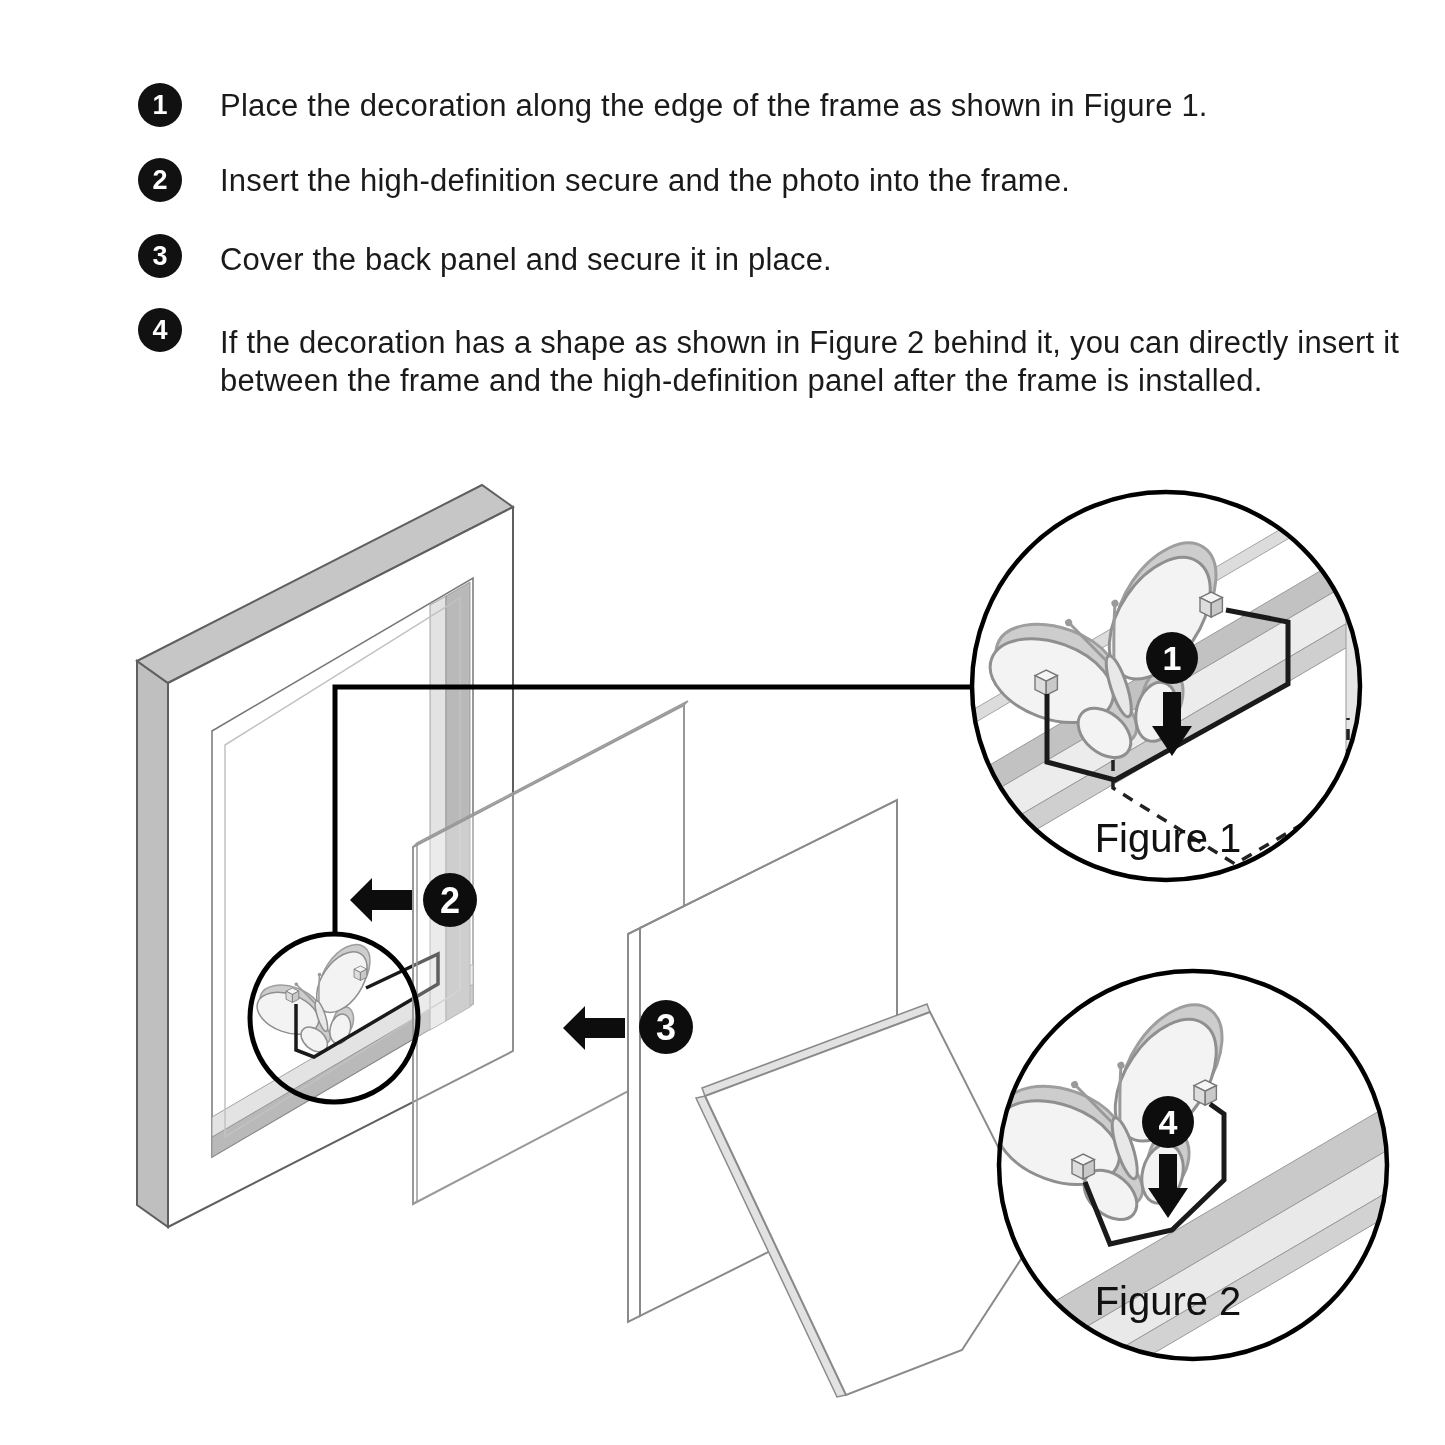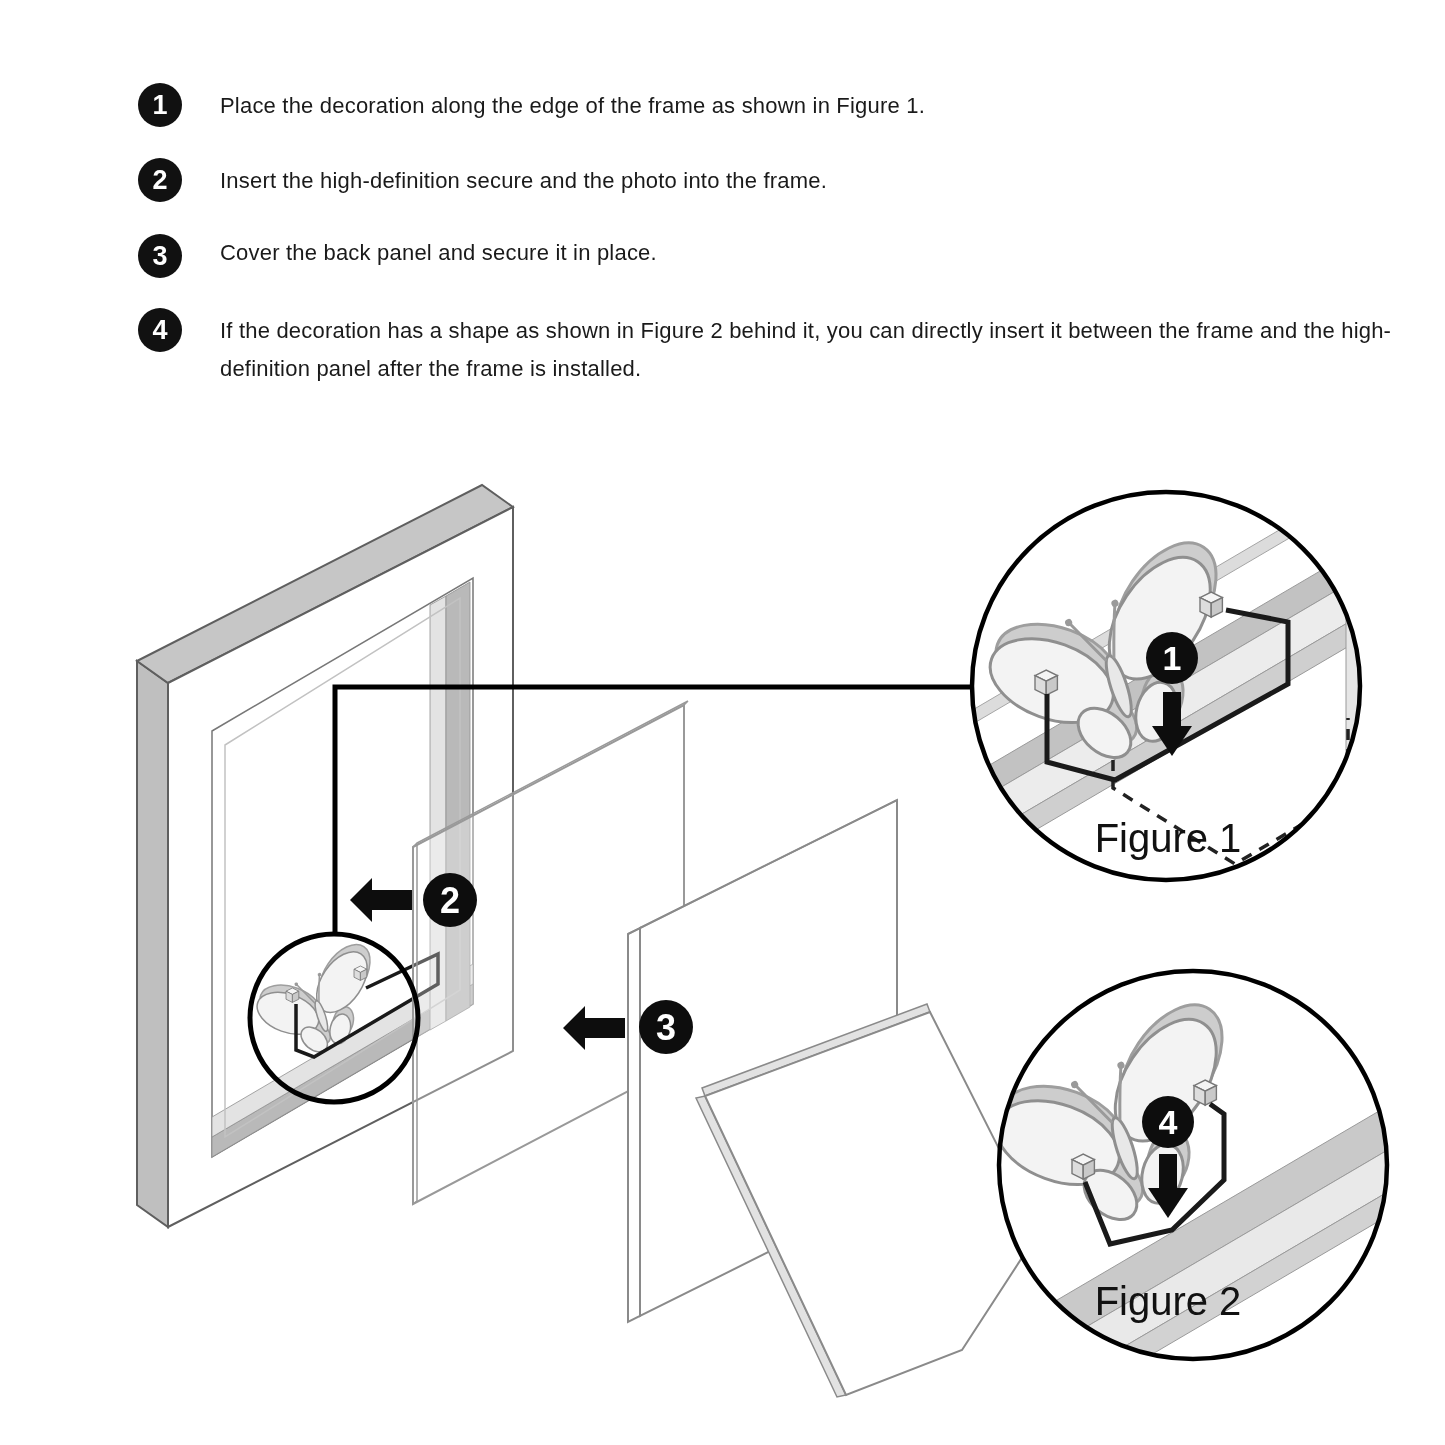--- a/index.html
+++ b/index.html
@@ -1,43 +1,43 @@
 <!DOCTYPE html>
 <html><head>
 <meta charset="utf-8">
 <style>
   html,body{margin:0;padding:0;background:#fff;}
   .page{position:relative;width:1445px;height:1445px;background:#ffffff;overflow:hidden;
         font-family:"Liberation Sans", sans-serif;}
   .badge{position:absolute;left:138px;width:44px;height:44px;border-radius:50%;
          background:#111;color:#fff;font-size:27px;font-weight:bold;
          display:flex;align-items:center;justify-content:center;}
-  .step-text{position:absolute;left:220px;width:1190px;font-size:22px;line-height:38px;
+  .step-text{position:absolute;left:220px;width:1190px;font-size:31px;line-height:38px;
              color:#1a1a1a;letter-spacing:0.2px;}
   svg{position:absolute;left:0;top:0;}
   text.fig-label{font-family:"Liberation Sans", sans-serif;font-size:40px;fill:#111;}
   text.badge-num{font-family:"Liberation Sans", sans-serif;font-weight:bold;fill:#fff;}
 </style>
 </head>
 <body>
 
 <div class="page">
 
   <div>
     <div class="badge" style="top:83px">1</div>
     <div class="step-text" style="top:87px">Place the decoration along the edge of the frame as shown in Figure 1.</div>
 
     <div class="badge" style="top:158px">2</div>
     <div class="step-text" style="top:162px">Insert the high-definition secure and the photo into the frame.</div>
 
     <div class="badge" style="top:234px">3</div>
-    <div class="step-text" style="top:234px">Cover the back panel and secure it in place.</div>
+    <div class="step-text" style="top:241px">Cover the back panel and secure it in place.</div>
 
     <div class="badge" style="top:308px">4</div>
-    <div class="step-text" style="top:312px">If the decoration has a shape as shown in Figure 2 behind it, you can directly insert it between the frame and the high-definition panel after the frame is installed.</div>
+    <div class="step-text" style="top:324px">If the decoration has a shape as shown in Figure 2 behind it, you can directly insert it between the frame and the high-definition panel after the frame is installed.</div>
   </div>
 
   <svg width="1445" height="1445" viewBox="0 0 1445 1445">
     <defs>
       <clipPath id="clipFig1">
           <circle cx="1166" cy="686" r="193"></circle>
         </clipPath>
       <clipPath id="clipFig2">
           <circle cx="1193" cy="1165" r="193"></circle>
         </clipPath>

